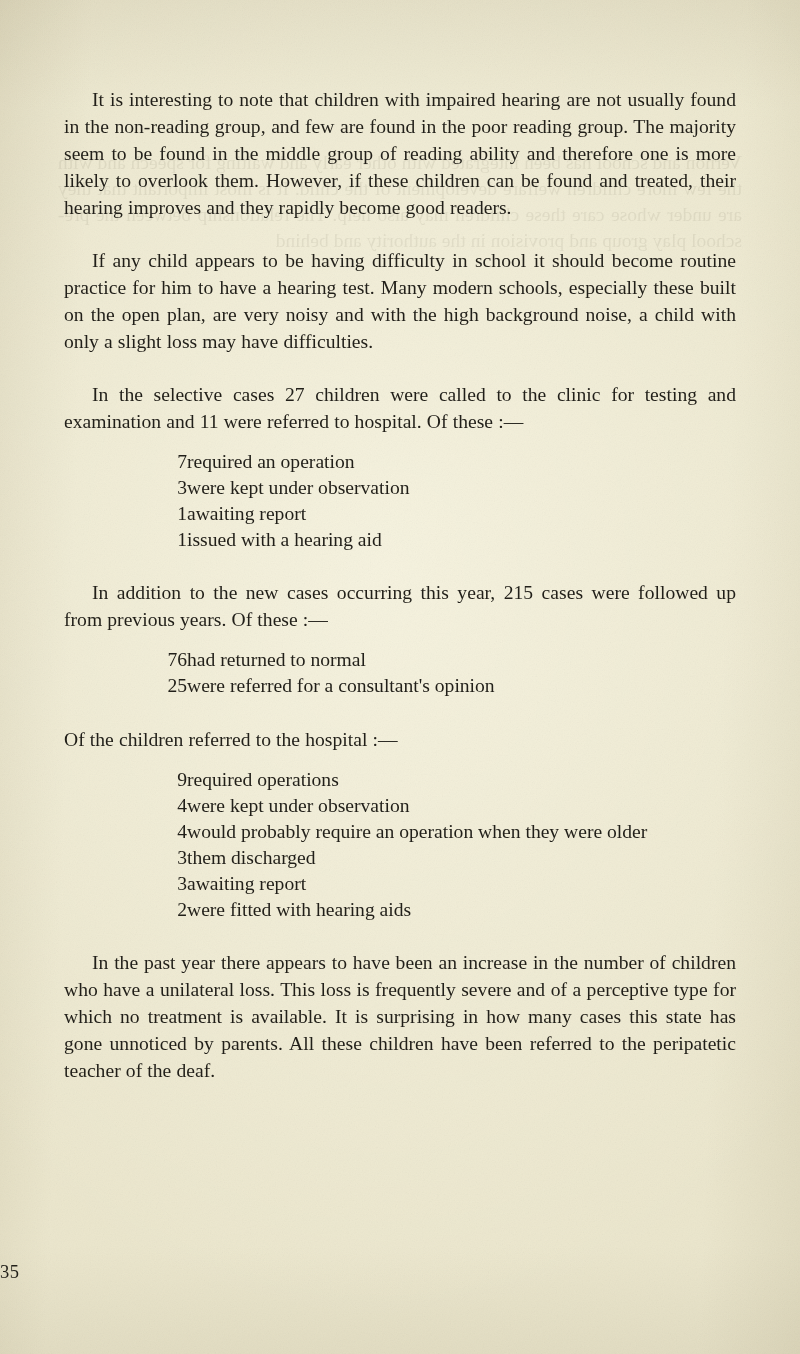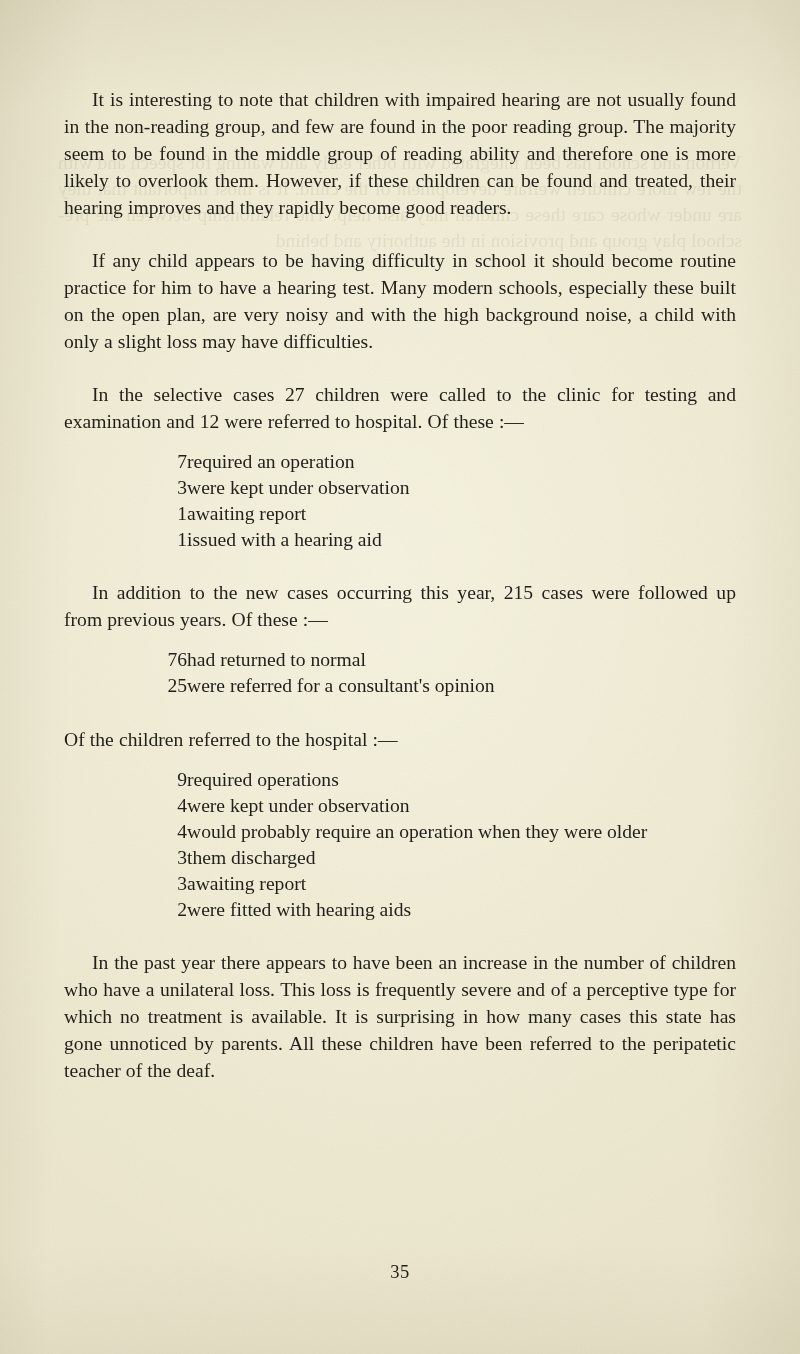--- a/index.html
+++ b/index.html
@@ -93,21 +93,21 @@
     padding-left: 28px;
     max-width: 500px;
     margin-top: 28px;
   }
 
   .folio {
     position: absolute;
     left: 0;
     right: 0;
     top: 1262px;
-    text-align: center;
+    text-align: left;
     font-size: 18.5px;
     letter-spacing: 0.5px;
     font-family: "Liberation Serif", "DejaVu Serif", serif;
   }
 </style>
 </head>
 <body>
 
 <div class="page">
 
@@ -126,21 +126,21 @@
   <div class="content">
 
     <p class="para">It is interesting to note that children with impaired hearing are not usually found in the non-reading group, and few are found in the poor reading group.  The majority seem to be found in the middle group of reading ability and therefore one is more likely to overlook them.  However, if these children can be found and treated, their hearing improves and they rapidly become good readers.</p>
 
     <div class="gap-lg"></div>
 
     <p class="para">If any child appears to be having difficulty in school it should become routine practice for him to have a hearing test.  Many modern schools, especially these built on the open plan, are very noisy and with the high background noise, a child with only a slight loss may have difficulties.</p>
 
     <div class="gap-lg"></div>
 
-    <p class="para">In the selective cases 27 children were called to the clinic for testing and examination and 12 were referred to hospital. Of these :—</p>
+    <p class="para">In the selective cases 27 children were called to the clinic for testing and examination and 11 were referred to hospital. Of these :—</p>
 
     <div class="gap-sm"></div>
 
     <table class="stat-list">
       <tbody>
         <tr>
           <td class="num">7</td>
           <td class="txt">required an operation</td>
         </tr>
         <tr>

